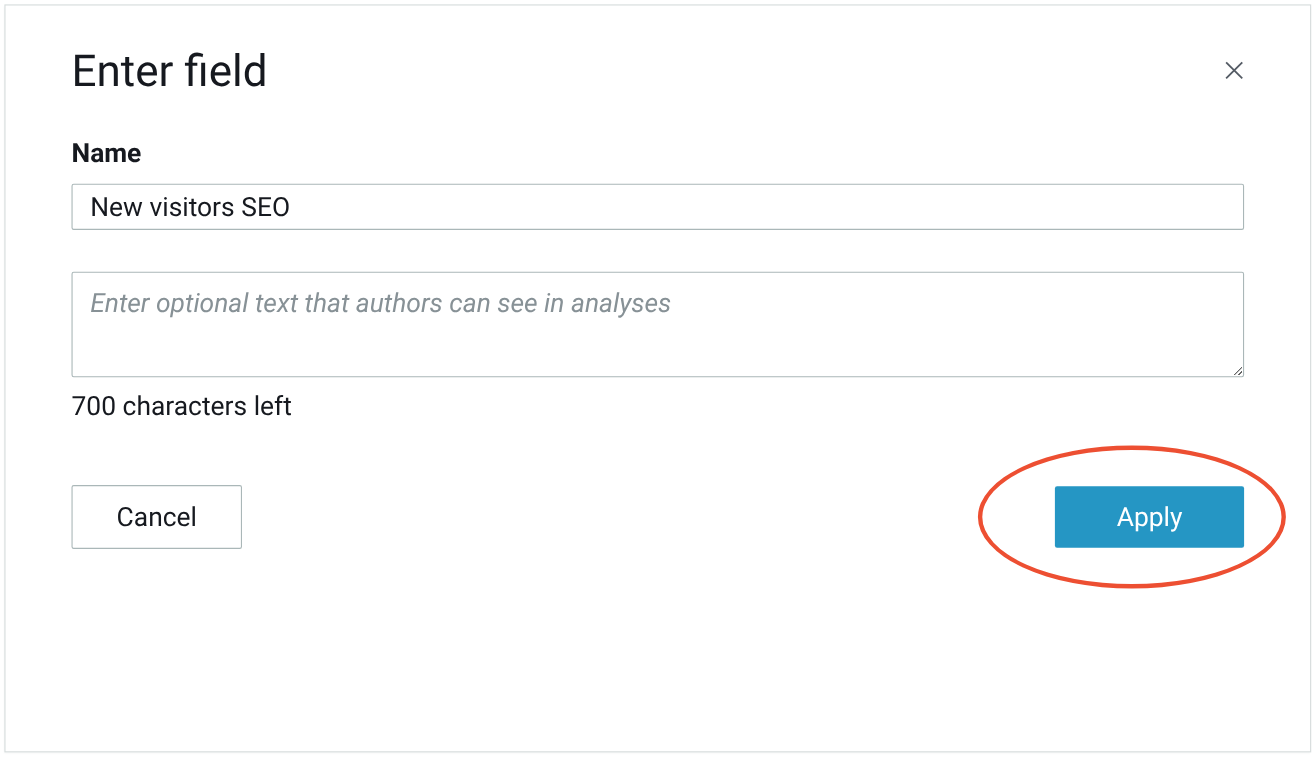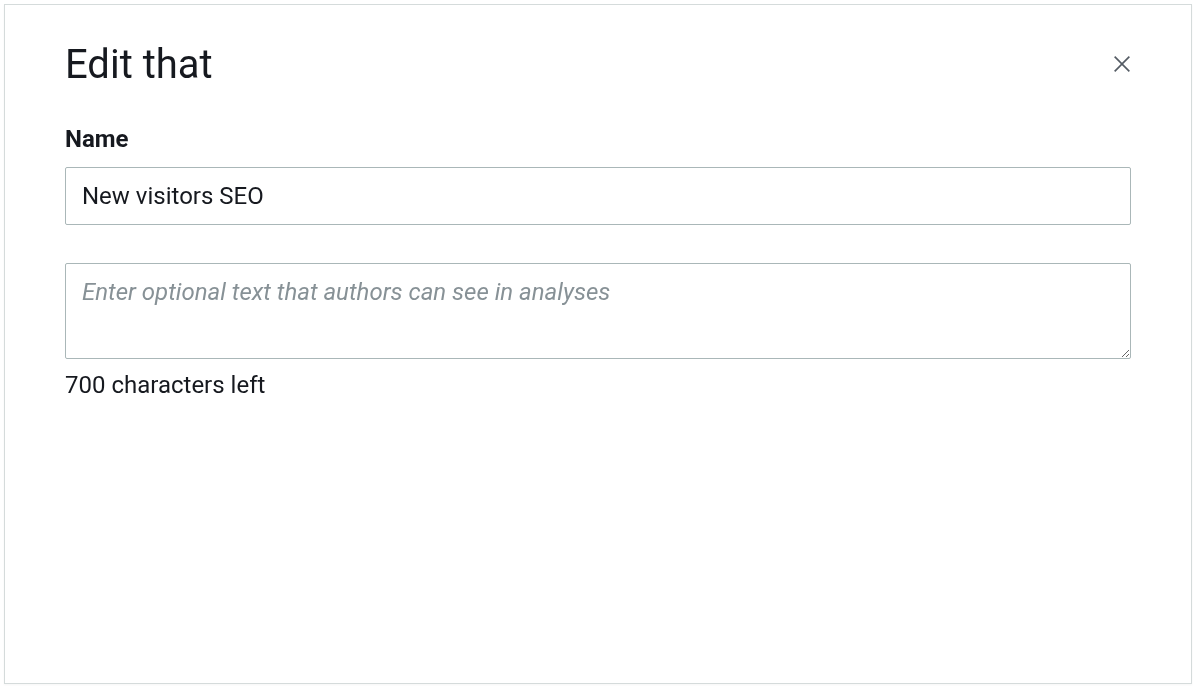--- a/index.html
+++ b/index.html
@@ -58,21 +58,21 @@
     }
     .form-label {
       display: block;
       font-size: 24px;
       font-weight: 700;
       color: #16191f;
       margin-bottom: 14px;
     }
     .text-input {
       width: 100%;
-      height: 58px;
+      height: 42px;
       padding: 12px 16px;
       font-size: 24px;
       color: #16191f;
       border: 1px solid #aab7b8;
       border-radius: 2px;
       font-family: inherit;
       outline: none;
     }
     .textarea-input {
       width: 100%;
@@ -136,32 +136,37 @@
       border: 4px solid #ed4f32;
       border-radius: 50%;
       pointer-events: none;
     }
   </style>
 </head>
 <body>
 
 <div class="dialog">
   <div class="dialog-header">
-    <h1 class="dialog-title">Edit that</h1>
+    <h1 class="dialog-title">Enter field</h1>
     <button class="close-btn">
       <svg viewBox="0 0 24 24">
         <line x1="4" y1="4" x2="20" y2="20"></line>
         <line x1="20" y1="4" x2="4" y2="20"></line>
       </svg>
     </button>
   </div>
 
   <div class="form-group">
     <label class="form-label">Name</label>
     <input type="text" class="text-input" value="New visitors SEO" style="">
   </div>
 
   <div class="form-group">
     <textarea class="textarea-input" placeholder="Enter optional text that authors can see in analyses" style=""></textarea>
     <div class="helper-text">700 characters left</div>
   </div>
 
+  <div class="dialog-footer">
+    <button class="btn-cancel">Cancel</button>
+    <button class="btn-apply">Apply</button>
+    <div class="annotation-ellipse"></div>
+  </div>
 </div>
 
 </body></html>

